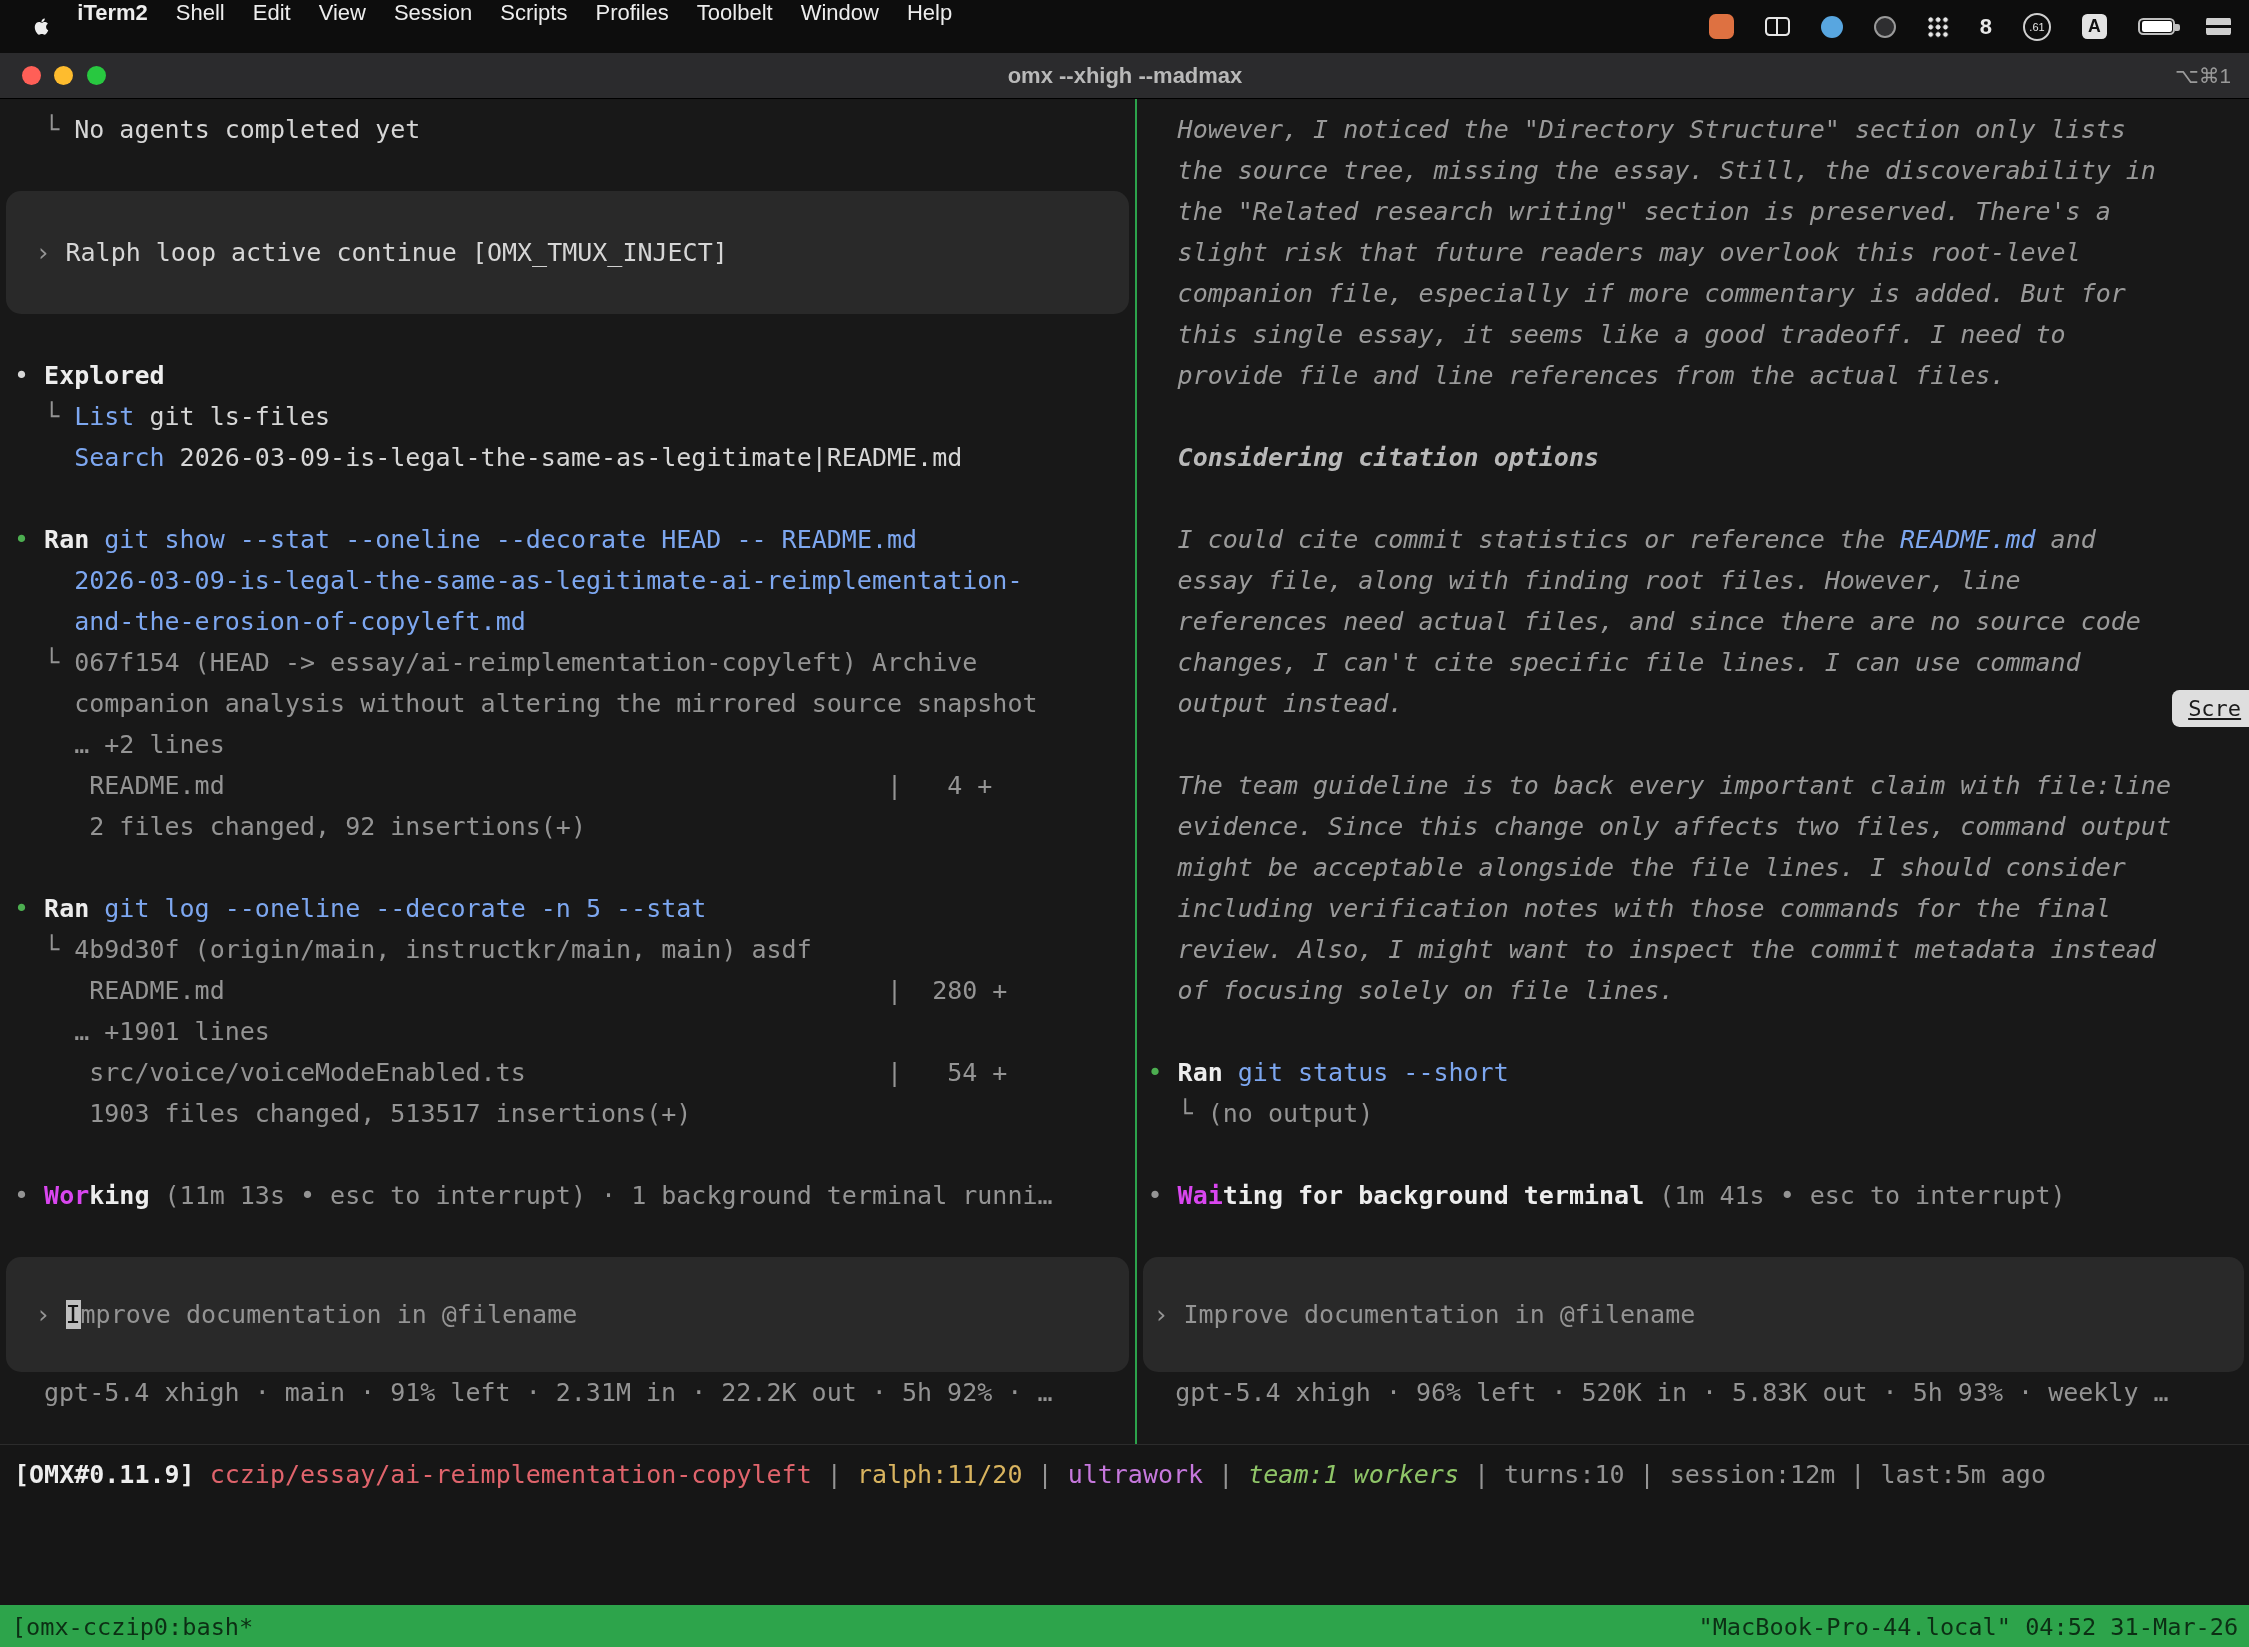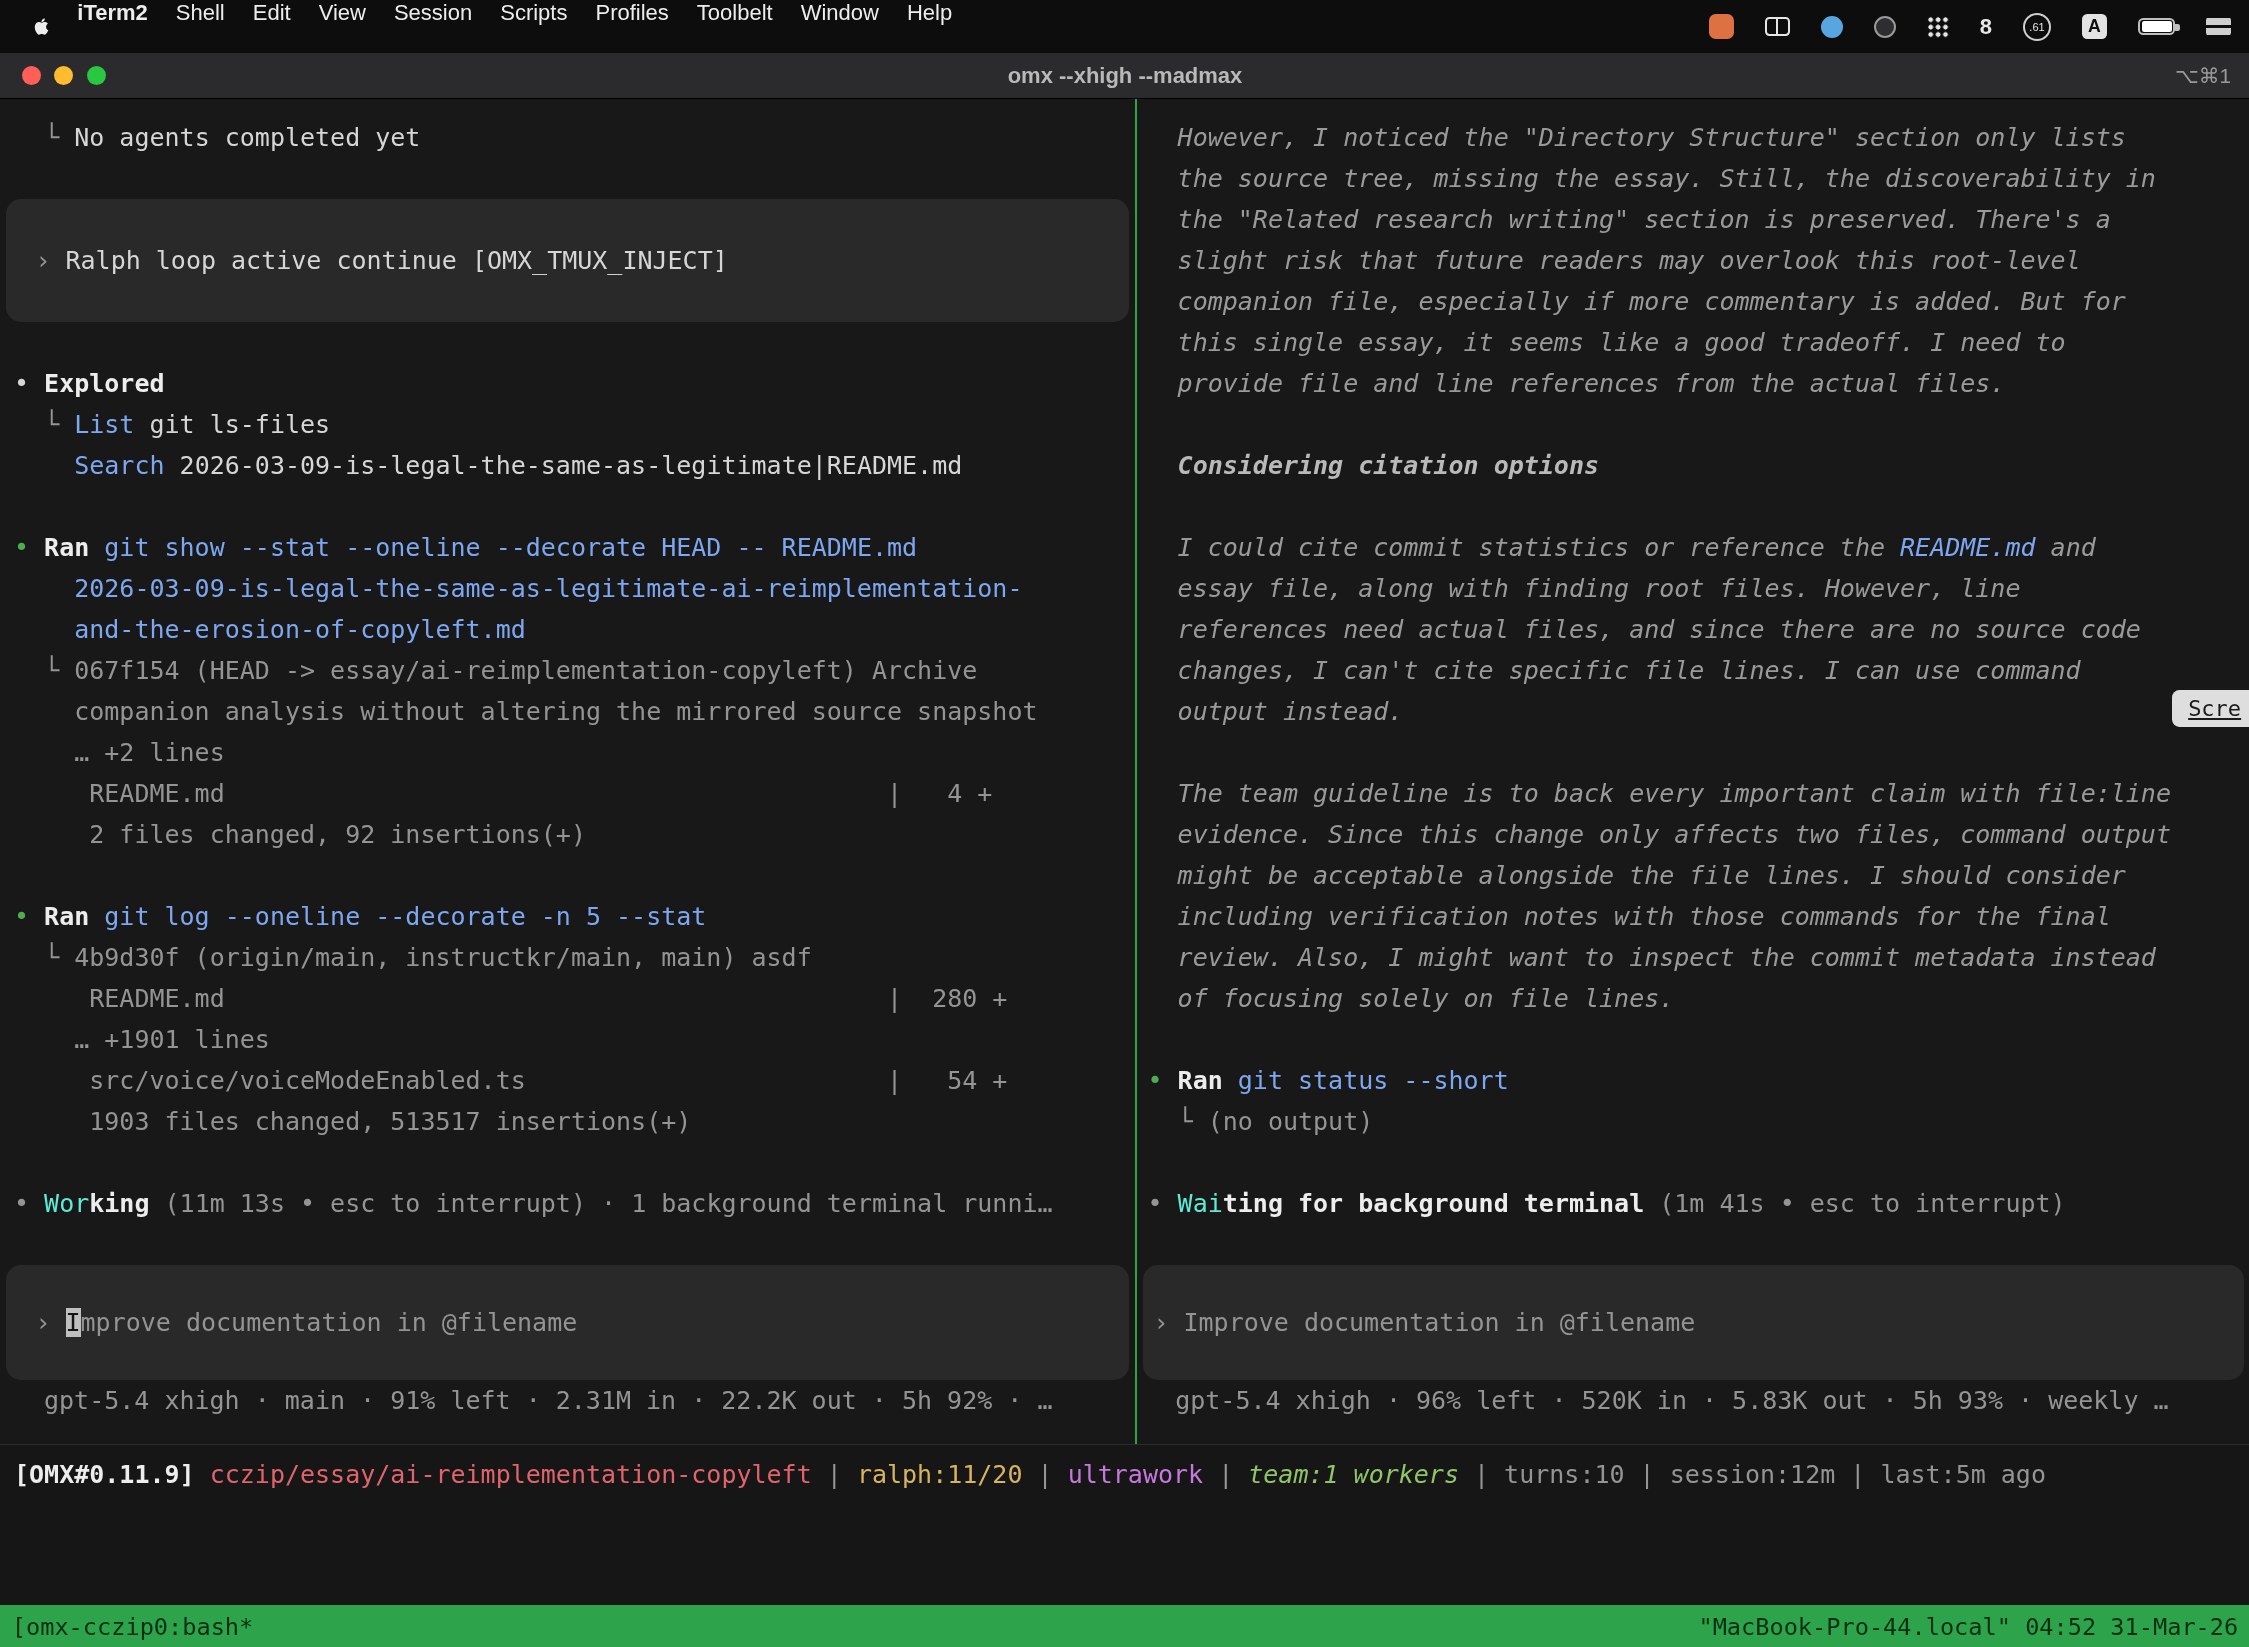--- a/index.html
+++ b/index.html
@@ -41,39 +41,39 @@
                display:flex; align-items:center; position:relative; }
   .traffic { display:flex; gap:13.3px; margin-left:22px; z-index:2; }
   .light { width:19px; height:19px; border-radius:50%; }
   .light.red { background:#ff5f57; } .light.yellow { background:#febc2e; } .light.green { background:#28c840; }
   .title { position:absolute; left:0; right:0; text-align:center; color:#b9b9b9; font-size:22px; font-weight:700; }
   .shortcut { margin-left:auto; margin-right:19px; color:#9a9a9a; font-size:20.7px; z-index:2; }
 
   
   .terminal { flex:0 0 auto; height:1346px; display:flex; background:#181818;
               border-bottom:1.5px solid #2c2c2c; position:relative; }
-  .pane { padding-top:18px; overflow:hidden; }
+  .pane { padding-top:10px; overflow:hidden; }
   .pane-left { width:1135px; flex:0 0 auto; }
   .divider { width:2.2px; background:#2ca24b; flex:0 0 auto; }
   .pane-right { flex:1; }
 
   .tline { height:41px; line-height:41px; white-space:pre; overflow:hidden;
            font-family:"DejaVu Sans Mono", monospace; font-size:25px; color:#d6d6d6; padding-left:14px; }
   .pane-right .tline { padding-left:10.3px; }
   .gap { height:41px; }
   .tbox { height:auto; background:#292929; border-radius:15px; margin:0 5.9px; padding:41px 29.5px; }
   .tinput { padding-top:37px; padding-bottom:37px; }
   .tstatus { padding-left:44px; }
   .pane-right .tstatus { padding-left:38px; }
 
   
   .c-w   { color:#d6d6d6; }
   .c-b   { color:#ededed; font-weight:700; }
   .c-g   { color:#949494; }
-  .c-dim { color:#5eead4; font-weight:400; }
+  .c-dim { color:#d946ef; font-weight:700; }
   .c-bl  { color:#7da7f0; }
   .c-gn  { color:#4cae50; }
   .c-it  { color:#9a9a9a; font-style:italic; }
   .c-itb { color:#b9b9b9; font-style:italic; font-weight:700; }
   .c-itbl{ color:#7da7f0; font-style:italic; }
   .c-cur { background:#bfbfbf; color:#151515; }
   .c-red { color:#e0646c; }
   .c-yl  { color:#d9b45f; }
   .c-mg  { color:#c678dd; }
   .c-grn { color:#8fc568;font-style:italic; }

